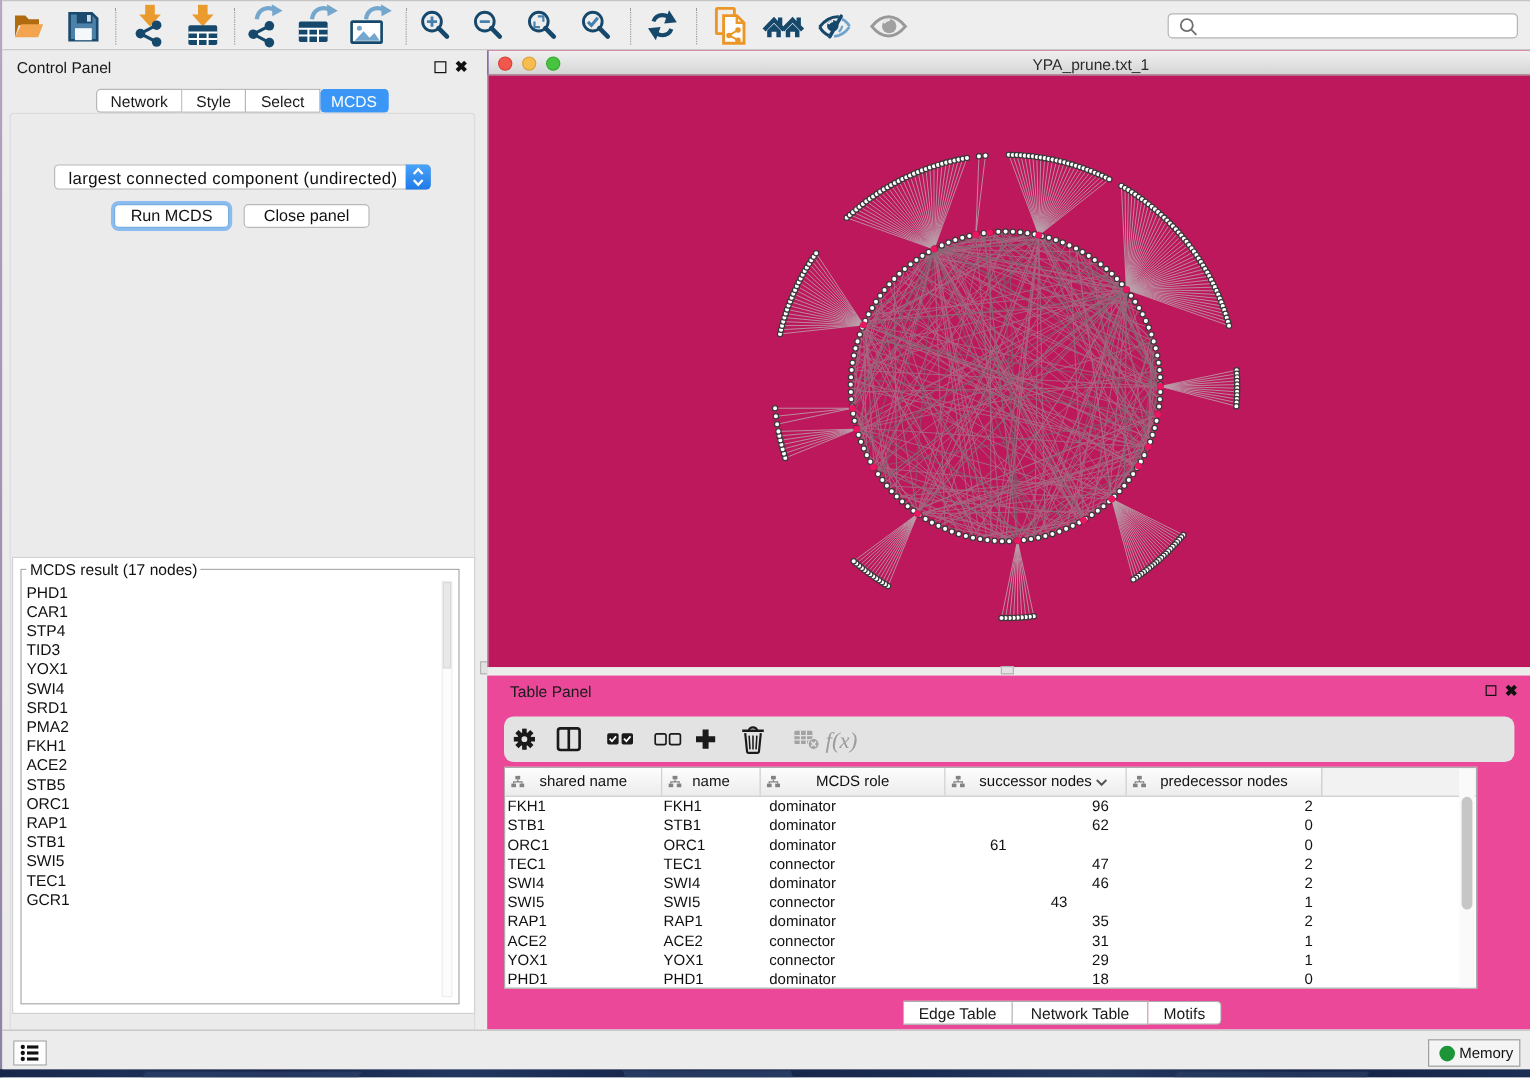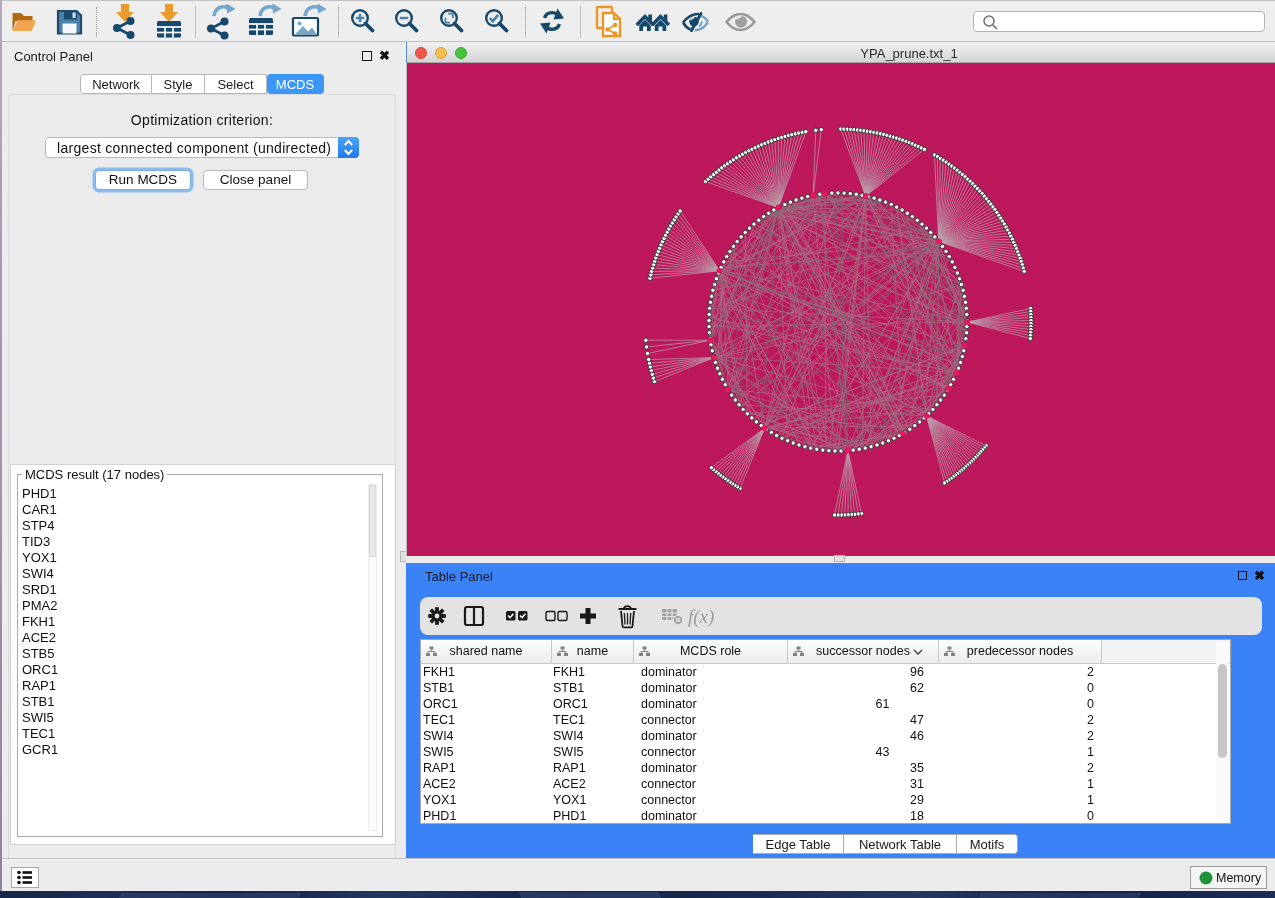--- a/index.html
+++ b/index.html
@@ -48,21 +48,21 @@
 .tlight { position:absolute; top:4.5px; width:12px; height:12px; border-radius:50%; }
 #net-title { position:absolute; top:4px; left:0; width:1004px; text-align:center; font-size:13px; color:#2b2b2b; }
 
 
 #vsplit { left:402px; top:42px; width:4px; height:816px; background:#ececec; }
 #vgrip { position:absolute; left:-2px; top:509px; width:7px; height:11px; background:#e2e2e2; border:1px solid #b5b5b5; }
 #hsplit { left:406px; top:556px; width:869px; height:7px; background:#ececec; }
 #hgrip { position:absolute; left:428px; top:-1px; width:11px; height:7px; background:#e2e2e2; border:1px solid #b5b5b5; }
 
 
-#tpanel { left:406px; top:563px; width:869px; height:295px; background:#3b82f6; }
+#tpanel { left:406px; top:563px; width:869px; height:295px; background:#ec4899; }
 #tp-title { position:absolute; left:19px; top:6px; font-size:13px; color:#1a1a1a; }
 #tp-toolbar { position:absolute; left:14px; top:34px; width:842px; height:38px; background:#e3e3e3; border-radius:8px; }
 #tp-table { position:absolute; left:14px; top:76px; width:811px; height:185px; background:#fff; border:1px solid #ababab; overflow:hidden; }
 #tp-header { position:absolute; left:0; top:0; height:23px; background:#f2f2f2; }
 .hcell { position:absolute; top:0; height:23px; border-right:1px solid #c9c9c9; background:linear-gradient(180deg,#fdfdfd,#ececec); font-size:12.5px; color:#111; }
 .hcell .lbl { position:absolute; width:100%; text-align:center; top:4px; }
 .hico { position:absolute; left:5px; top:6px; }
 .tbody { position:absolute; left:0; top:24px; width:830px; font-size:12.5px; color:#111; }
 .trow { position:absolute; height:16px; width:100%; }
 .tc { position:absolute; top:1px; }
@@ -219,21 +219,20 @@
   <div id="cp-title">Control Panel</div>
   <div class="winbtn-sq" style="left:360px"></div>
   <div class="winbtn-x" style="left:377px">✖</div>
   <div id="cp-tabs">
     <div class="cptab first" style="width:72px">Network</div>
     <div class="cptab" style="width:53px">Style</div>
     <div class="cptab" style="width:62px">Select</div>
     <div class="cptab sel" style="width:57px">MCDS</div>
   </div>
   <div id="cp-body"></div>
-  <div id="opt-label">Optimization criterion:</div>
   <div id="opt-select">
       <span class="txt">largest connected component (undirected)</span>
     <div id="opt-spin">
       <svg width="21" height="21" viewBox="0 0 21 21">
         <path d="M6.8,8 l3.7,-4 l3.7,4" fill="none" stroke="#fff" stroke-width="2"></path>
         <path d="M6.8,13 l3.7,4 l3.7,-4" fill="none" stroke="#fff" stroke-width="2"></path>
       </svg>
     </div>
   </div>
   <div class="btn" id="btn-run">Run MCDS</div>
@@ -1248,21 +1247,21 @@
           <span class="tc" style="left:2px">STB1</span>
           <span class="tc" style="left:132px">STB1</span>
           <span class="tc" style="left:220px">dominator</span>
           <span class="tc" style="left:420px;width:83px;text-align:right">62</span>
           <span class="tc" style="left:590px;width:83px;text-align:right">0</span>
         </div>
 <div class="trow" style="top:32px">
           <span class="tc" style="left:2px">ORC1</span>
           <span class="tc" style="left:132px">ORC1</span>
           <span class="tc" style="left:220px">dominator</span>
-          <span class="tc" style="left:420px;width:83px;text-align:center">61</span>
+          <span class="tc" style="left:404px;width:83px;text-align:left">61</span>
           <span class="tc" style="left:590px;width:83px;text-align:right">0</span>
         </div>
 <div class="trow" style="top:48px">
           <span class="tc" style="left:2px">TEC1</span>
           <span class="tc" style="left:132px">TEC1</span>
           <span class="tc" style="left:220px">connector</span>
           <span class="tc" style="left:420px;width:83px;text-align:right">47</span>
           <span class="tc" style="left:590px;width:83px;text-align:right">2</span>
         </div>
 <div class="trow" style="top:64px">

